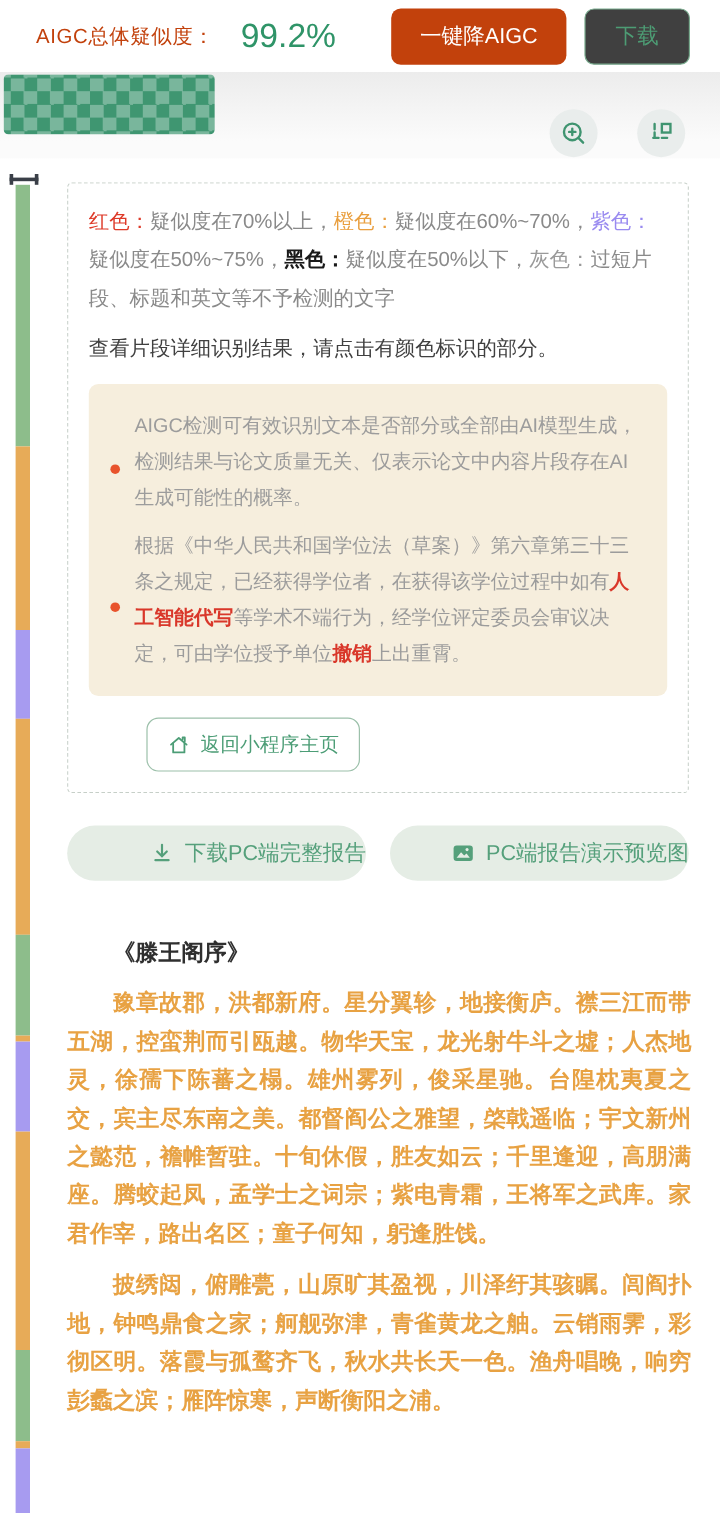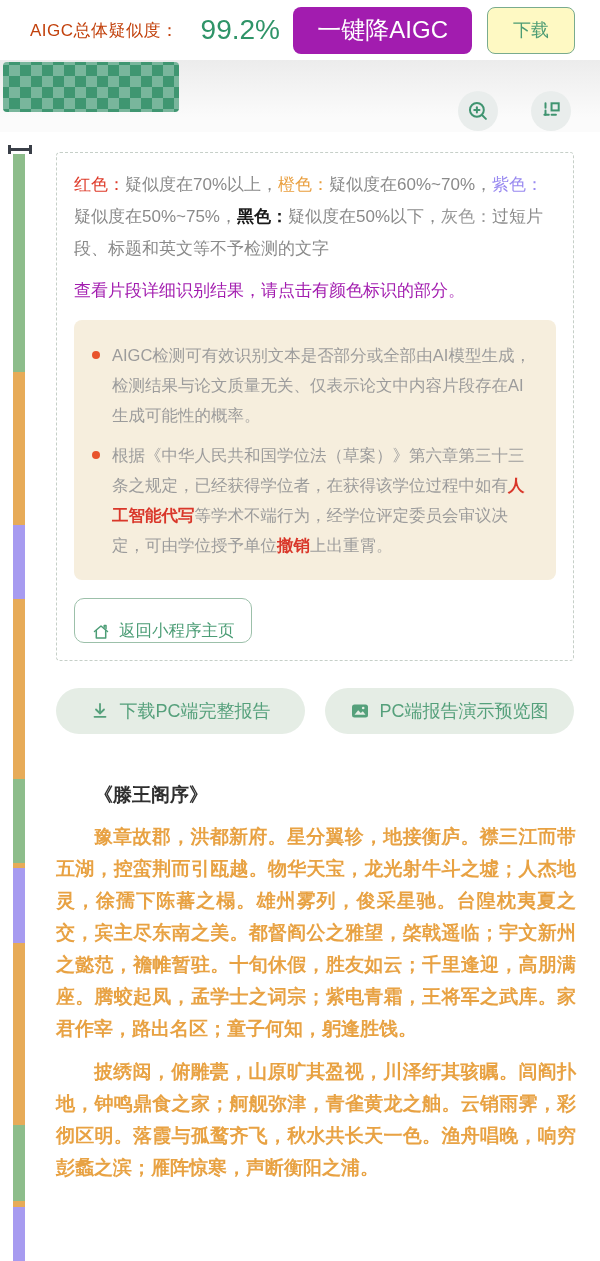--- a/index.html
+++ b/index.html
@@ -4,23 +4,23 @@
 <style>
   * { box-sizing: border-box; margin: 0; padding: 0; }
   html,body { width:600px; height:1261px; overflow:hidden; background:#fff;
     font-family:"Liberation Sans","DejaVu Sans",sans-serif; }
 
   
   .header { height:60px; background:#fff; display:flex; align-items:center; padding:0 25px 0 30px; }
   .score-label { font-size:17px; color:#c2410c; letter-spacing:.5px; }
   .score-value { font-size:28px; color:#2f9468; margin-left:22px; }
   .header-spacer { flex:1; }
-  .btn-reduce { background:#a21caf; color:#fff; font-size:24px; border:none; border-radius:8px;
+  .btn-reduce { background:#c2410c; color:#fff; font-size:18px; border:none; border-radius:8px;
     height:47px; padding:0 24px; cursor:pointer; }
-  .btn-download { background:#fef9c3; color:#4d9c74; font-size:18px; border:1.5px solid #79ab8e;
+  .btn-download { background:#404040; color:#4d9c74; font-size:18px; border:1.5px solid #79ab8e;
     border-radius:8px; height:47px; padding:0 25px; margin-left:15px; cursor:pointer; }
 
   
   .band { height:72px; background:linear-gradient(#ececec,#fbfbfb 80%); position:relative; }
   .redacted { position:absolute; left:3px; top:2px; width:176px; height:50px; border-radius:4px;
     background:
       repeating-conic-gradient(rgba(255,255,255,.30) 0% 25%, rgba(255,255,255,0) 0% 50%) 6px 14px/22px 22px,
       #3f9671;
   }
   .circle-btn { position:absolute; top:31px; width:40px; height:40px; border-radius:50%;
@@ -38,37 +38,37 @@
   .mm-handle::before, .mm-handle::after { content:""; position:absolute; top:-3px; width:3px; height:9px; background:#3a3f48; }
   .mm-handle::before { left:0; } .mm-handle::after { right:0; }
   .mm-segs { width:12px; margin-left:5px; }
   .mm-seg { width:12px; }
 
   .content { margin-left:56px; width:518px; padding-top:20px; }
 
   
   .legend-box { border:1px dashed #c6cfc8; border-radius:4px; padding:16px 17px 17px 17px; }
   .legend-text { font-size:17px; line-height:32px; color:#8a8a8a; }
-  .legend-hint { font-size:17px; line-height:24px; color:#a21caf; margin-top:14px; }
+  .legend-hint { font-size:17px; line-height:24px; color:#404040; margin-top:14px; }
 
   .notice { background:#f6eedd; border-radius:8px; margin-top:17px; padding:20px 18px 20px 16px; }
-  .notice-item { display:flex; }
+  .notice-item { display:flex;align-items:center; }
   .notice-item + .notice-item { margin-top:10px; }
   .notice-dot { flex:0 0 8px; width:8px; height:8px; border-radius:50%; background:#e8532c; margin:11px 12px 0 2px; }
   .notice-body { font-size:16.5px; line-height:30px; color:#9c9c9c; }
   .em-red { color:#d9372a; font-weight:700; }
 
   .action-row { display:flex; margin-top:18px; gap:14px; }
-  .action-btn { display:flex; align-items:flex-end; justify-content:center; gap:8px; height:45px;
+  .action-btn { display:flex; align-items:center; justify-content:center; gap:8px; height:45px;
     background:#fff; border:1.5px solid #9cc0aa; border-radius:10px; color:#4c9d76; font-size:16.5px;
-    padding:0 16px; cursor:pointer; white-space:nowrap; }
+    padding:0 16px; cursor:pointer; white-space:nowrap;margin-left:48px; }
   .action-btn svg { stroke:#4c9d76; fill:none; stroke-width:1.5; stroke-linecap:round; stroke-linejoin:round; }
 
   .pill-row { display:flex; margin-top:27px; gap:20px; }
-  .pill { display:flex; align-items:center; justify-content:center; gap:9px; height:46px; border:none;
+  .pill { display:flex; align-items:center; justify-content:flex-end; gap:9px; height:46px; border:none;
     border-radius:23px; background:#e5ede5; color:#55a07b; font-size:18px; cursor:pointer; flex:1; white-space:nowrap; }
   .pill svg.stroke-ic { stroke:#55a07b; fill:none; stroke-width:1.8; stroke-linecap:round; }
 
   
   .article { margin-top:46px; width:520px; }
   .doc-title { font-size:19px; line-height:30px; color:#2f2f2f; font-weight:700; text-indent:2em; }
   .doc-para { font-size:19px; line-height:32px; color:#e8a243; text-indent:2em; margin-top:11px;
     text-align:justify; cursor:pointer;font-weight:bold; }
 </style>
 </head>

